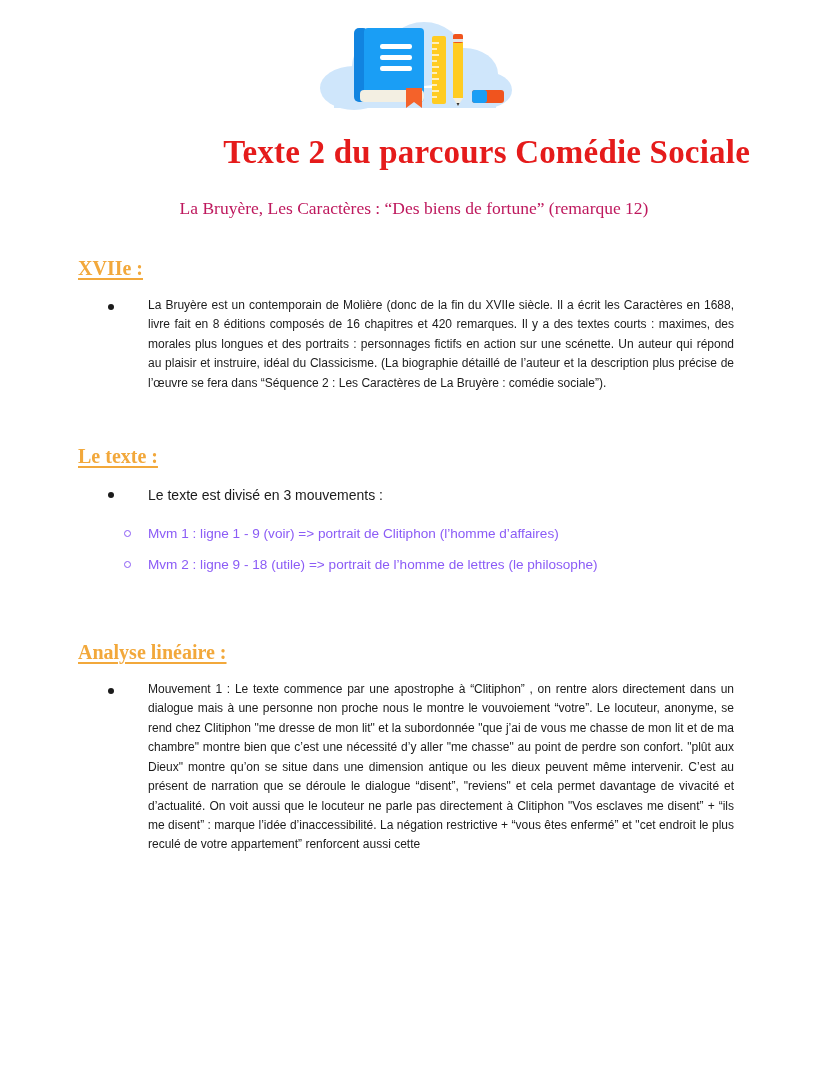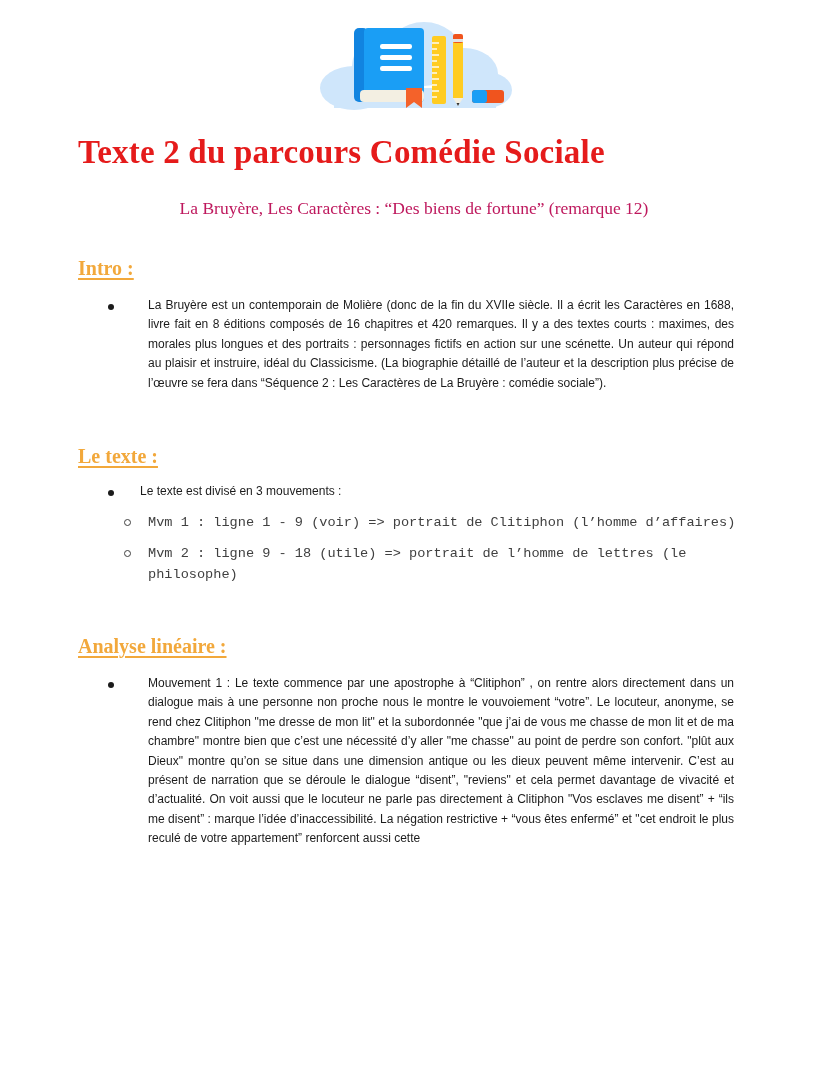--- a/index.html
+++ b/index.html
@@ -37,21 +37,21 @@
   .illus {
     display: block;
   }
 
   
   .doc-title {
     font-family: "Liberation Serif", serif;
     font-weight: bold;
     font-size: 33px;
     color: #e51b1b;
-    text-align: left;
+    text-align: right;
     margin: 22px 0 0 0;
     letter-spacing: 0.2px;
     line-height: 1.15;
   }
   .doc-subtitle {
     font-family: "Liberation Serif", serif;
     font-size: 17.5px;
     color: #be185d;
     text-align: center;
     margin: 26px 0 0 0;
@@ -65,21 +65,21 @@
     font-size: 20px;
     color: #f2a83b;
     text-decoration: underline;
     text-underline-offset: 3px;
     margin: 0;
     padding: 0;
     display: inline-block;
   }
   .sec-intro   { margin-top: 38px; }
   .sec-texte   { margin-top: 36px; }
-  .sec-analyse { margin-top: 40px; }
+  .sec-analyse { margin-top: 56px; }
 
   
   ul.lvl1 {
     list-style: none;
     margin: 14px 0 0 0;
     padding: 0 0 0 28px;
   }
   ul.lvl1 > li {
     position: relative;
     padding-left: 26px;
@@ -118,31 +118,30 @@
     background: transparent;
   }
 
   .para {
     font-size: 12px;
     line-height: 1.62;
     text-align: justify;
     margin: 16px;
   }
   .para-plain {
-    font-size: 12px;
+    font-size: 14px;
     line-height: 1.62;
-    margin: 8px;
+    margin: 16px;
   }
 
   .mv-item {
-    color: #404040;
+    color: #8b5cf6;
     font-size: 13.6px;
     line-height: 1.55;
     margin-bottom: 4px;
-    font-family: Liberation Mono, monospace;
   }
   .pb-item {
     color: #e8564f;
     font-size: 13.6px;
     line-height: 1.62;
     margin-bottom: 12px;
   }
 
   .mouvement-label {
     text-underline-offset: 2px;
@@ -199,21 +198,21 @@
 
       <rect x="158" y="74" width="32" height="13" rx="3" fill="#f0541e"></rect>
       <rect x="158" y="74" width="15" height="13" rx="3" fill="#1a9ef5"></rect>
     </svg>
   </div>
 
   <h1 class="doc-title">Texte 2 du parcours Comédie Sociale</h1>
   <div class="doc-subtitle">La Bruyère,  Les Caractères : “Des biens de fortune” (remarque 12)</div>
 
   <div>
-    <div class="section-heading sec-intro">Intro :</div>
+    <div class="section-heading sec-intro">XVIIe :</div>
     <ul class="lvl1">
       <li>
         <p class="para">La Bruyère est un contemporain de Molière (donc de la fin du XVIIe siècle. Il a écrit  les Caractères en 1688, livre fait en 8 éditions composés de 16 chapitres et 420 remarques. Il y a des textes courts : maximes, des morales plus longues et des portraits : personnages fictifs en action sur une scénette. Un auteur qui répond au plaisir et instruire, idéal du Classicisme. (La biographie détaillé de l’auteur et  la description plus précise de l’œuvre se fera dans “Séquence 2 : Les Caractères de La Bruyère : comédie sociale”).</p>
       </li>
     </ul>
   </div>
 
   <div>
     <div class="section-heading sec-texte">Le texte :</div>
 

